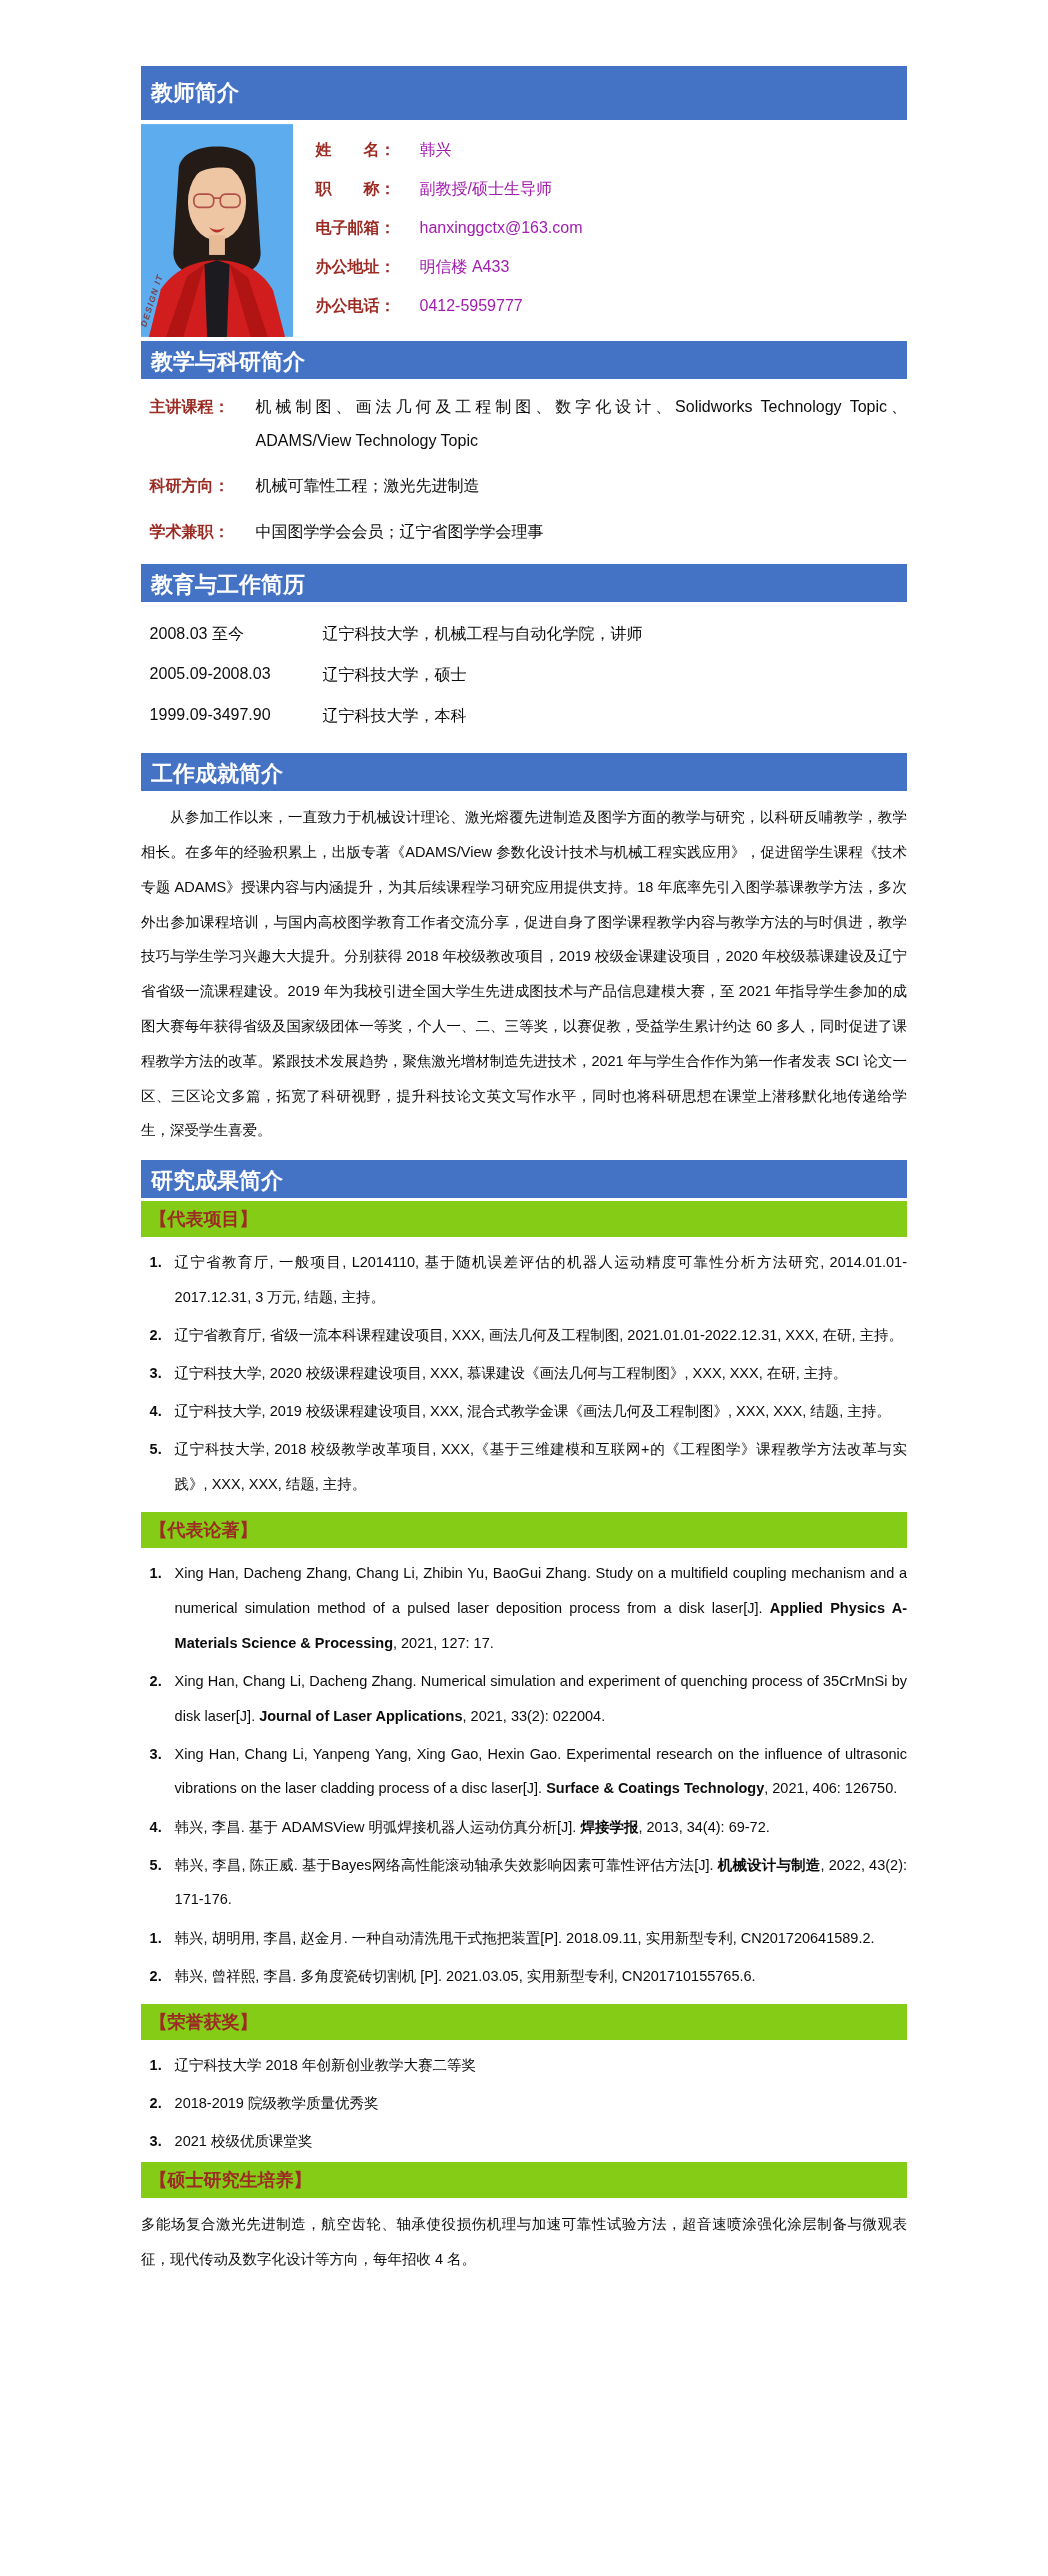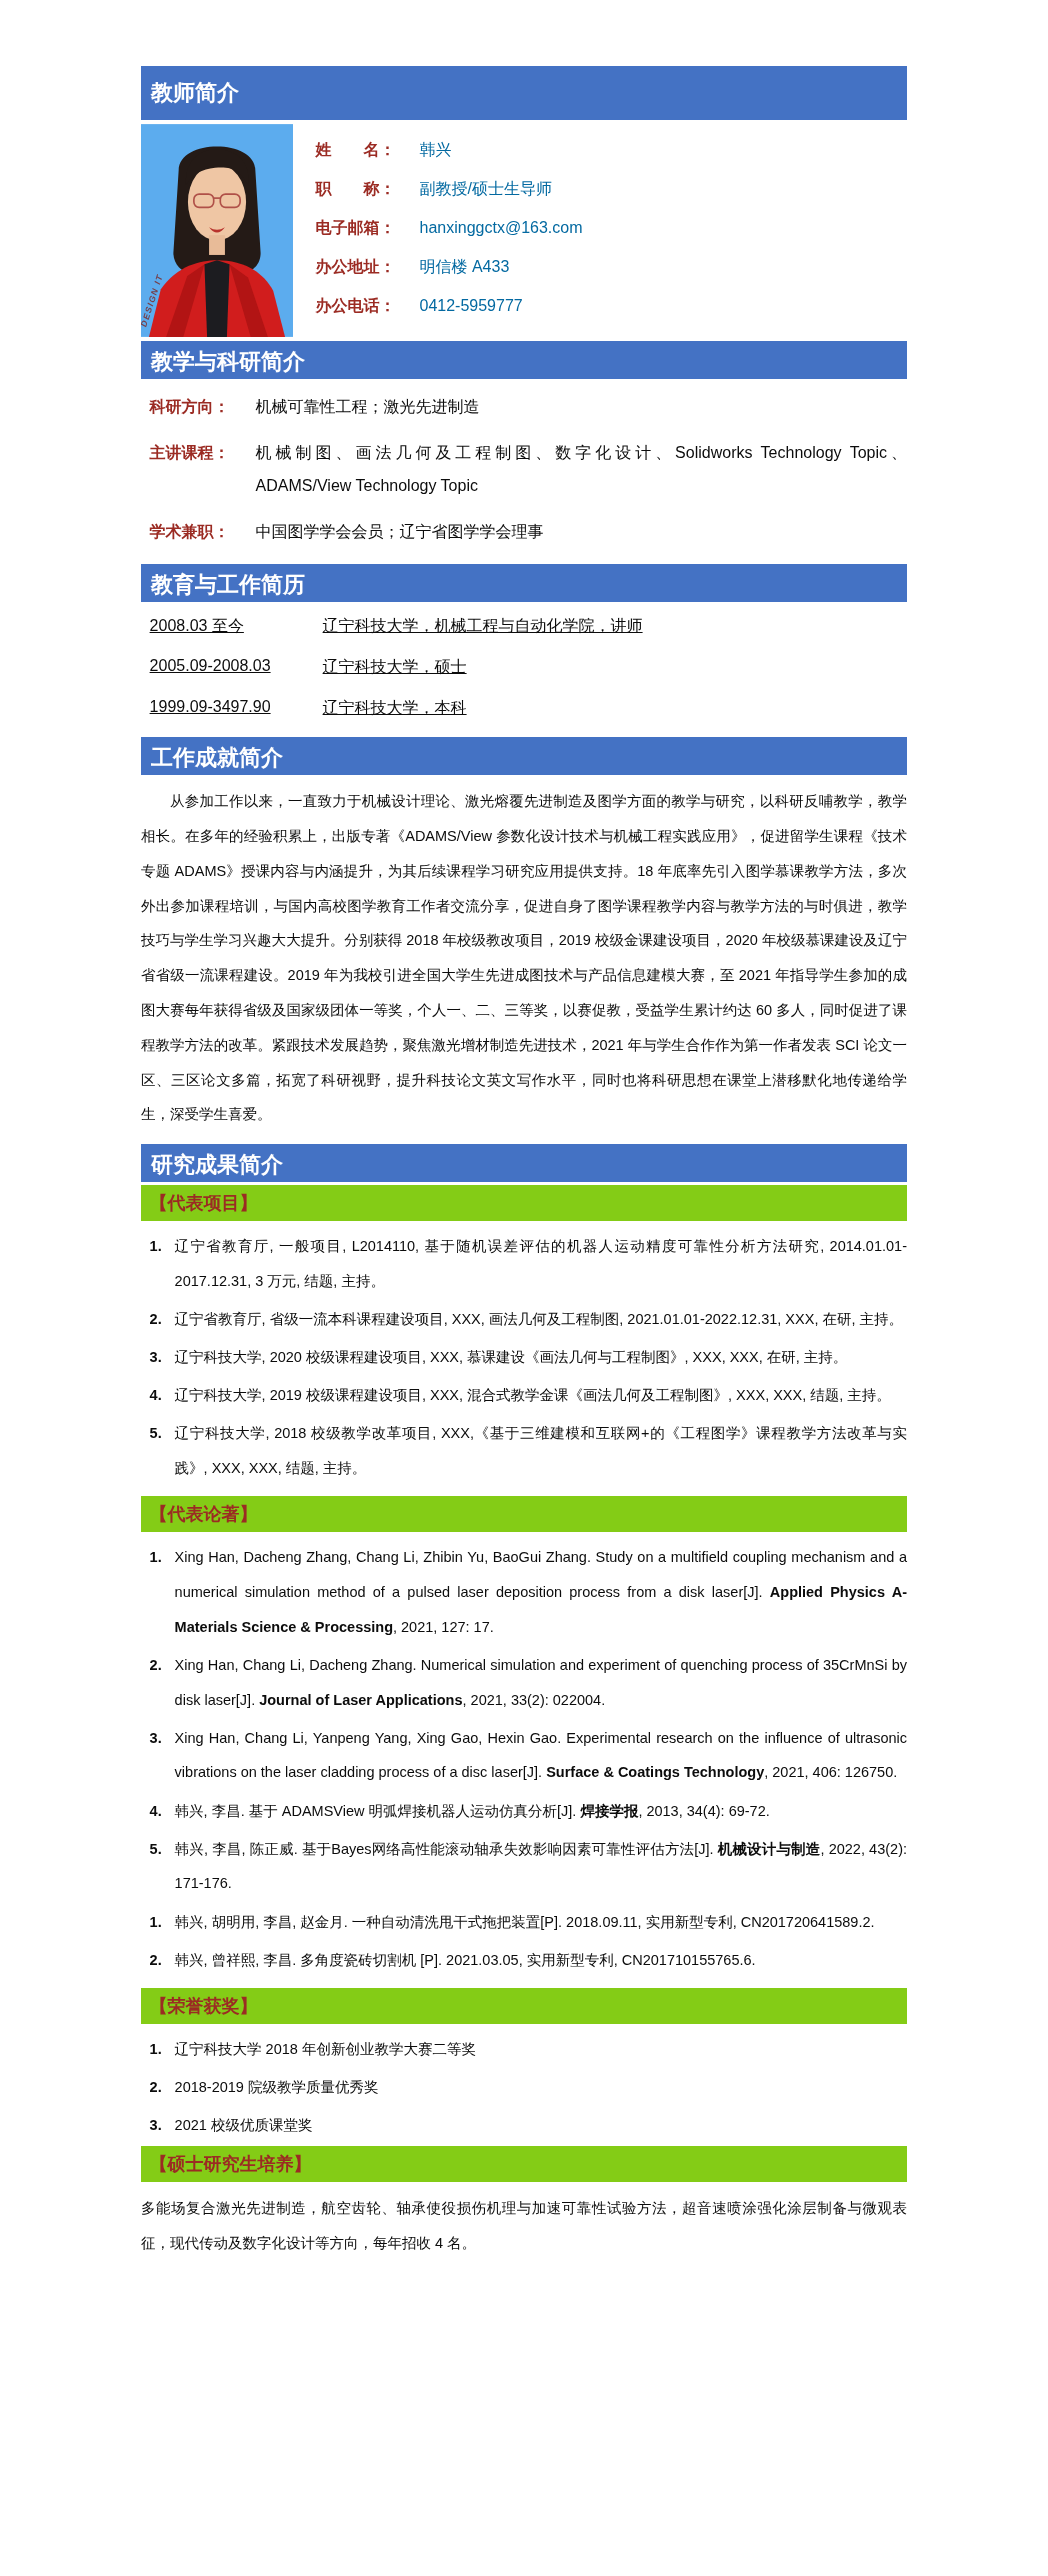--- a/index.html
+++ b/index.html
@@ -10,21 +10,21 @@
        height:38px;line-height:42px;padding-left:10px;box-sizing:border-box;margin-top:4px;}
   .bar-lg{height:54px;line-height:54px;margin-top:12px;}
   
   .profile-row{display:flex;margin-top:4px;}
   .photo{width:152px;height:213px;flex:none;position:relative;overflow:hidden;}
   .photo svg{display:block;}
   .fields{flex:1;margin-left:22.5px;display:flex;flex-direction:column;
           justify-content:space-between;padding:16px 0 20px 0;}
   .field{display:flex;font-size:16px;align-items:baseline;}
   .field .lbl{color:#9B2B23;font-weight:bold;width:104px;flex:none;}
-  .field .val{color:#0369a1;text-align:center;}
+  .field .val{color:#a21caf;text-align:center;}
   
   .kv{display:flex;font-size:16px;line-height:2.1;padding:6px 0 6px 8.6px;}
   .kv .lbl{width:106px;flex:none;color:#9B2B23;font-weight:bold;}
   .kv .val{flex:1;text-align:justify;}
   
   .edu-row{display:flex;font-size:16px;padding:10px 0 10px 8.6px;}
   .edu-date{width:173px;flex:none;}
   .edu-desc{flex:1;}
   
   .para{font-size:14.5px;line-height:2.4;text-align:justify;text-indent:2em;
@@ -103,39 +103,39 @@
         </div>
     </div>
   </section>
 
   <section>
     <div class="bar">
       <span>教学与科研简介</span>
     </div>
     <div id="tr-rows" style="padding:5.3px 0;">
         <div class="kv">
+          <span class="lbl">主讲课程：</span>
+          <span class="val">机械制图、画法几何及工程制图、数字化设计、Solidworks Technology Topic、ADAMS/View Technology Topic</span>
+        </div>
+        <div class="kv">
           <span class="lbl">科研方向：</span>
           <span class="val">机械可靠性工程；激光先进制造</span>
-        </div>
-        <div class="kv">
-          <span class="lbl">主讲课程：</span>
-          <span class="val">机械制图、画法几何及工程制图、数字化设计、Solidworks Technology Topic、ADAMS/View Technology Topic</span>
         </div>
         <div class="kv">
           <span class="lbl">学术兼职：</span>
           <span class="val">中国图学学会会员；辽宁省图学学会理事</span>
         </div>
       </div>
   </section>
 
   <section>
     <div class="bar">
       <span>教育与工作简历</span>
     </div>
-    <div id="edu-rows" style="padding:4px 0;text-decoration:underline;">
+    <div id="edu-rows" style="padding:12px 0;">
         <div class="edu-row">
           <span class="edu-date">2008.03 至今</span>
           <span class="edu-desc">辽宁科技大学，机械工程与自动化学院，讲师</span>
         </div>
         <div class="edu-row">
           <span class="edu-date">2005.09-2008.03</span>
           <span class="edu-desc">辽宁科技大学，硕士</span>
         </div>
         <div class="edu-row">
           <span class="edu-date">1999.09-3497.90</span>

